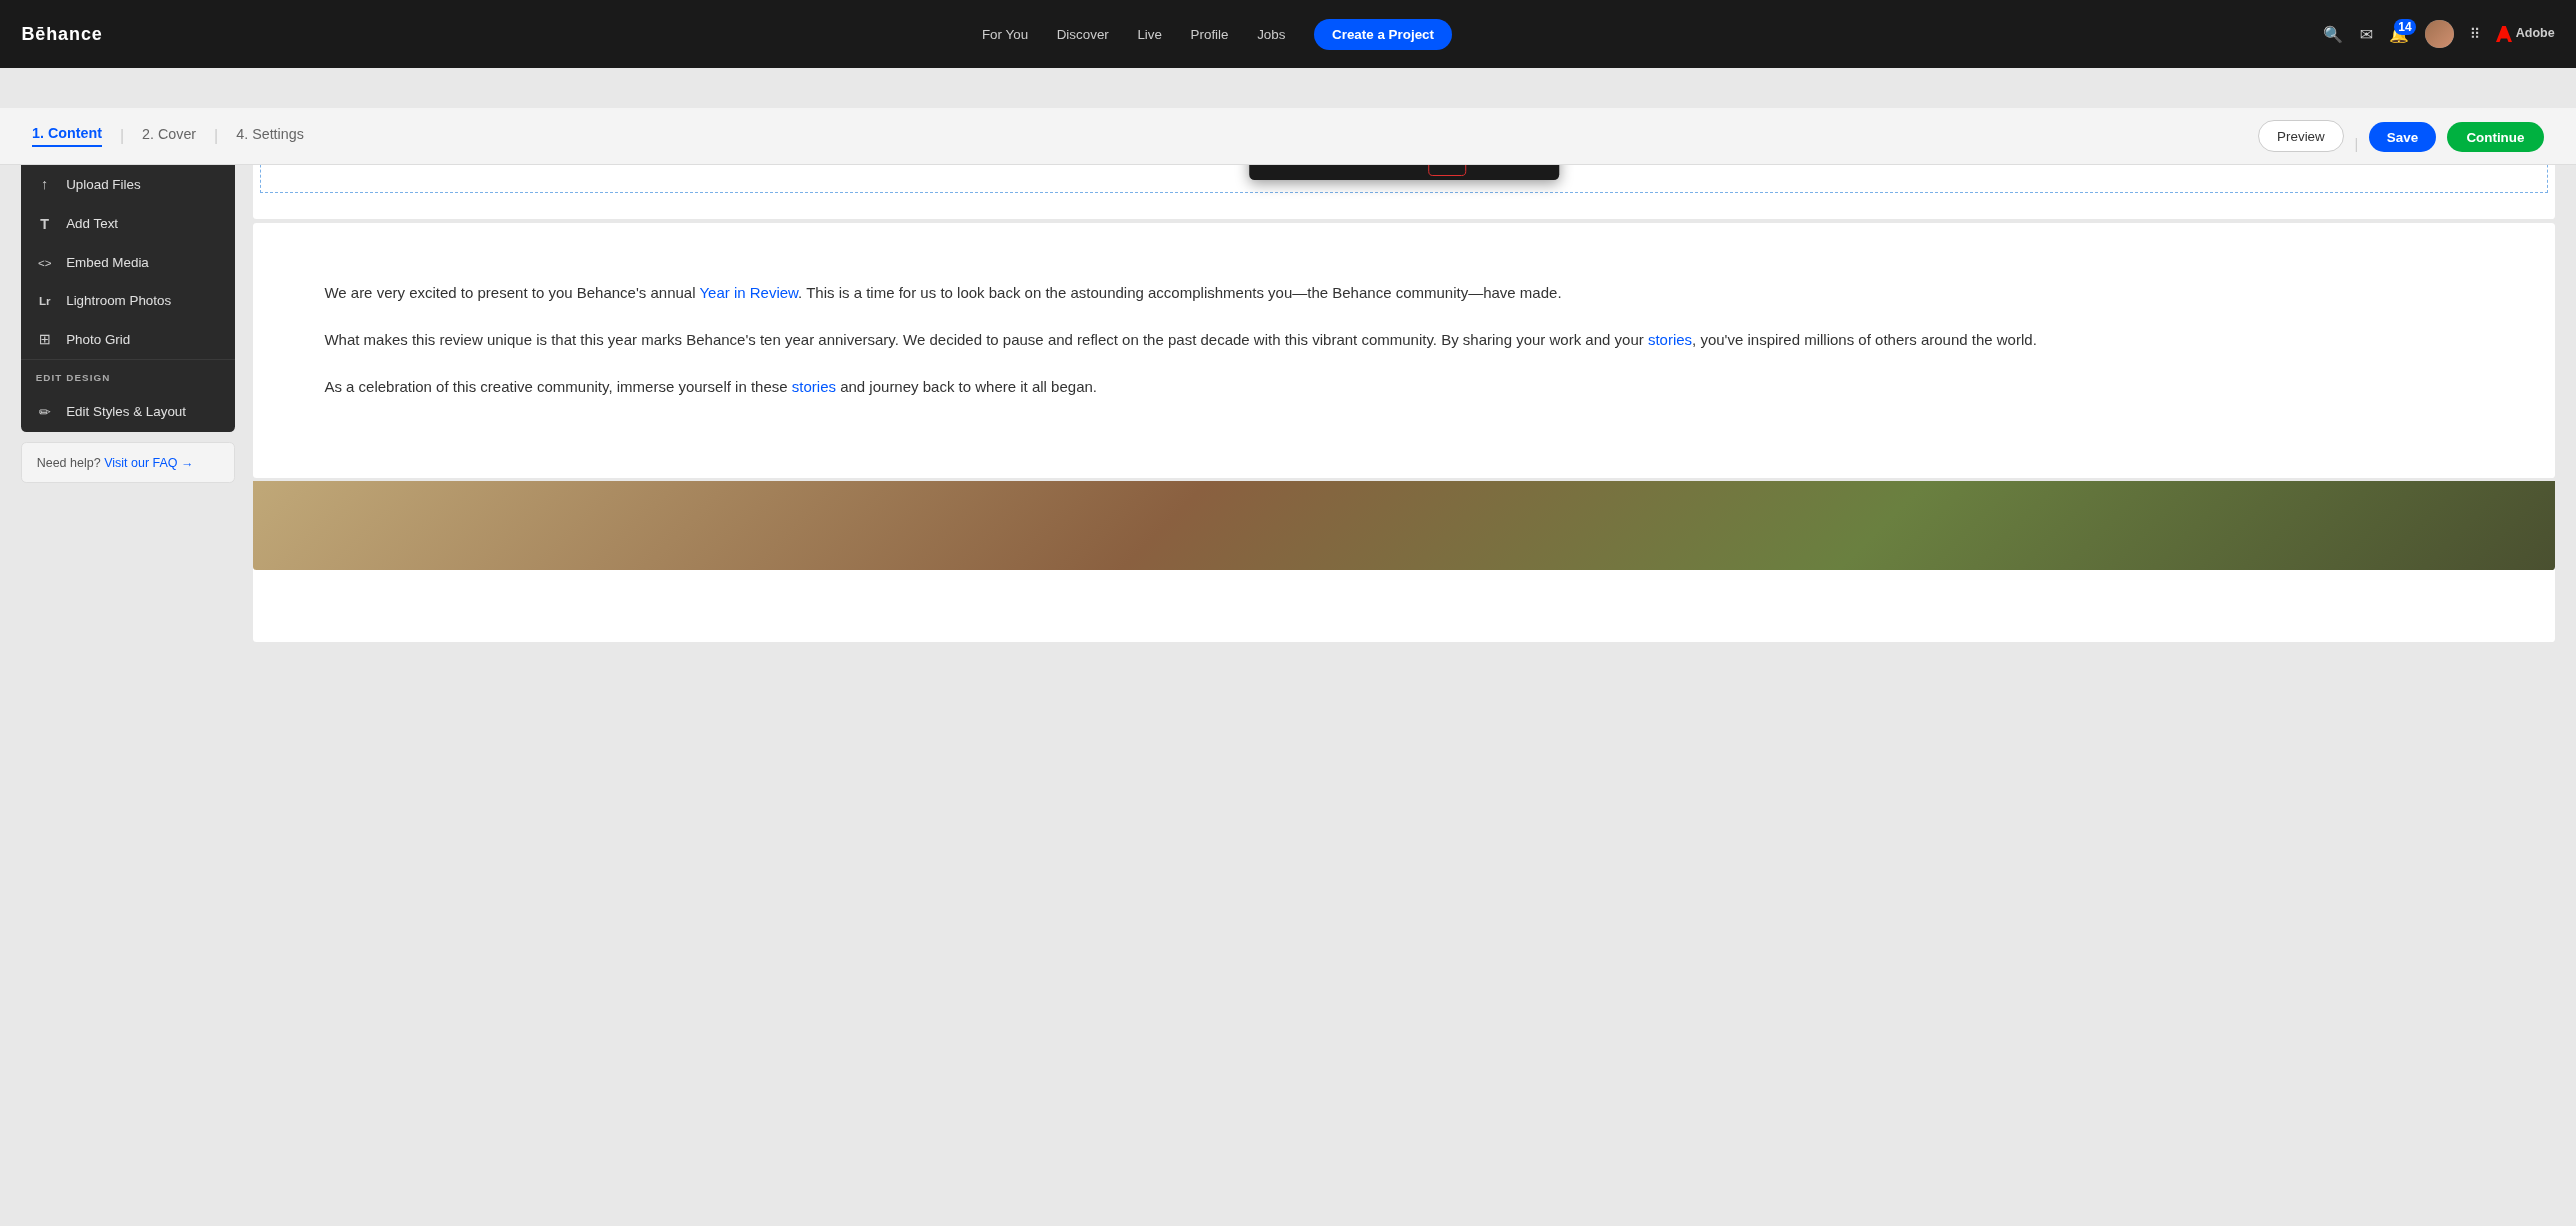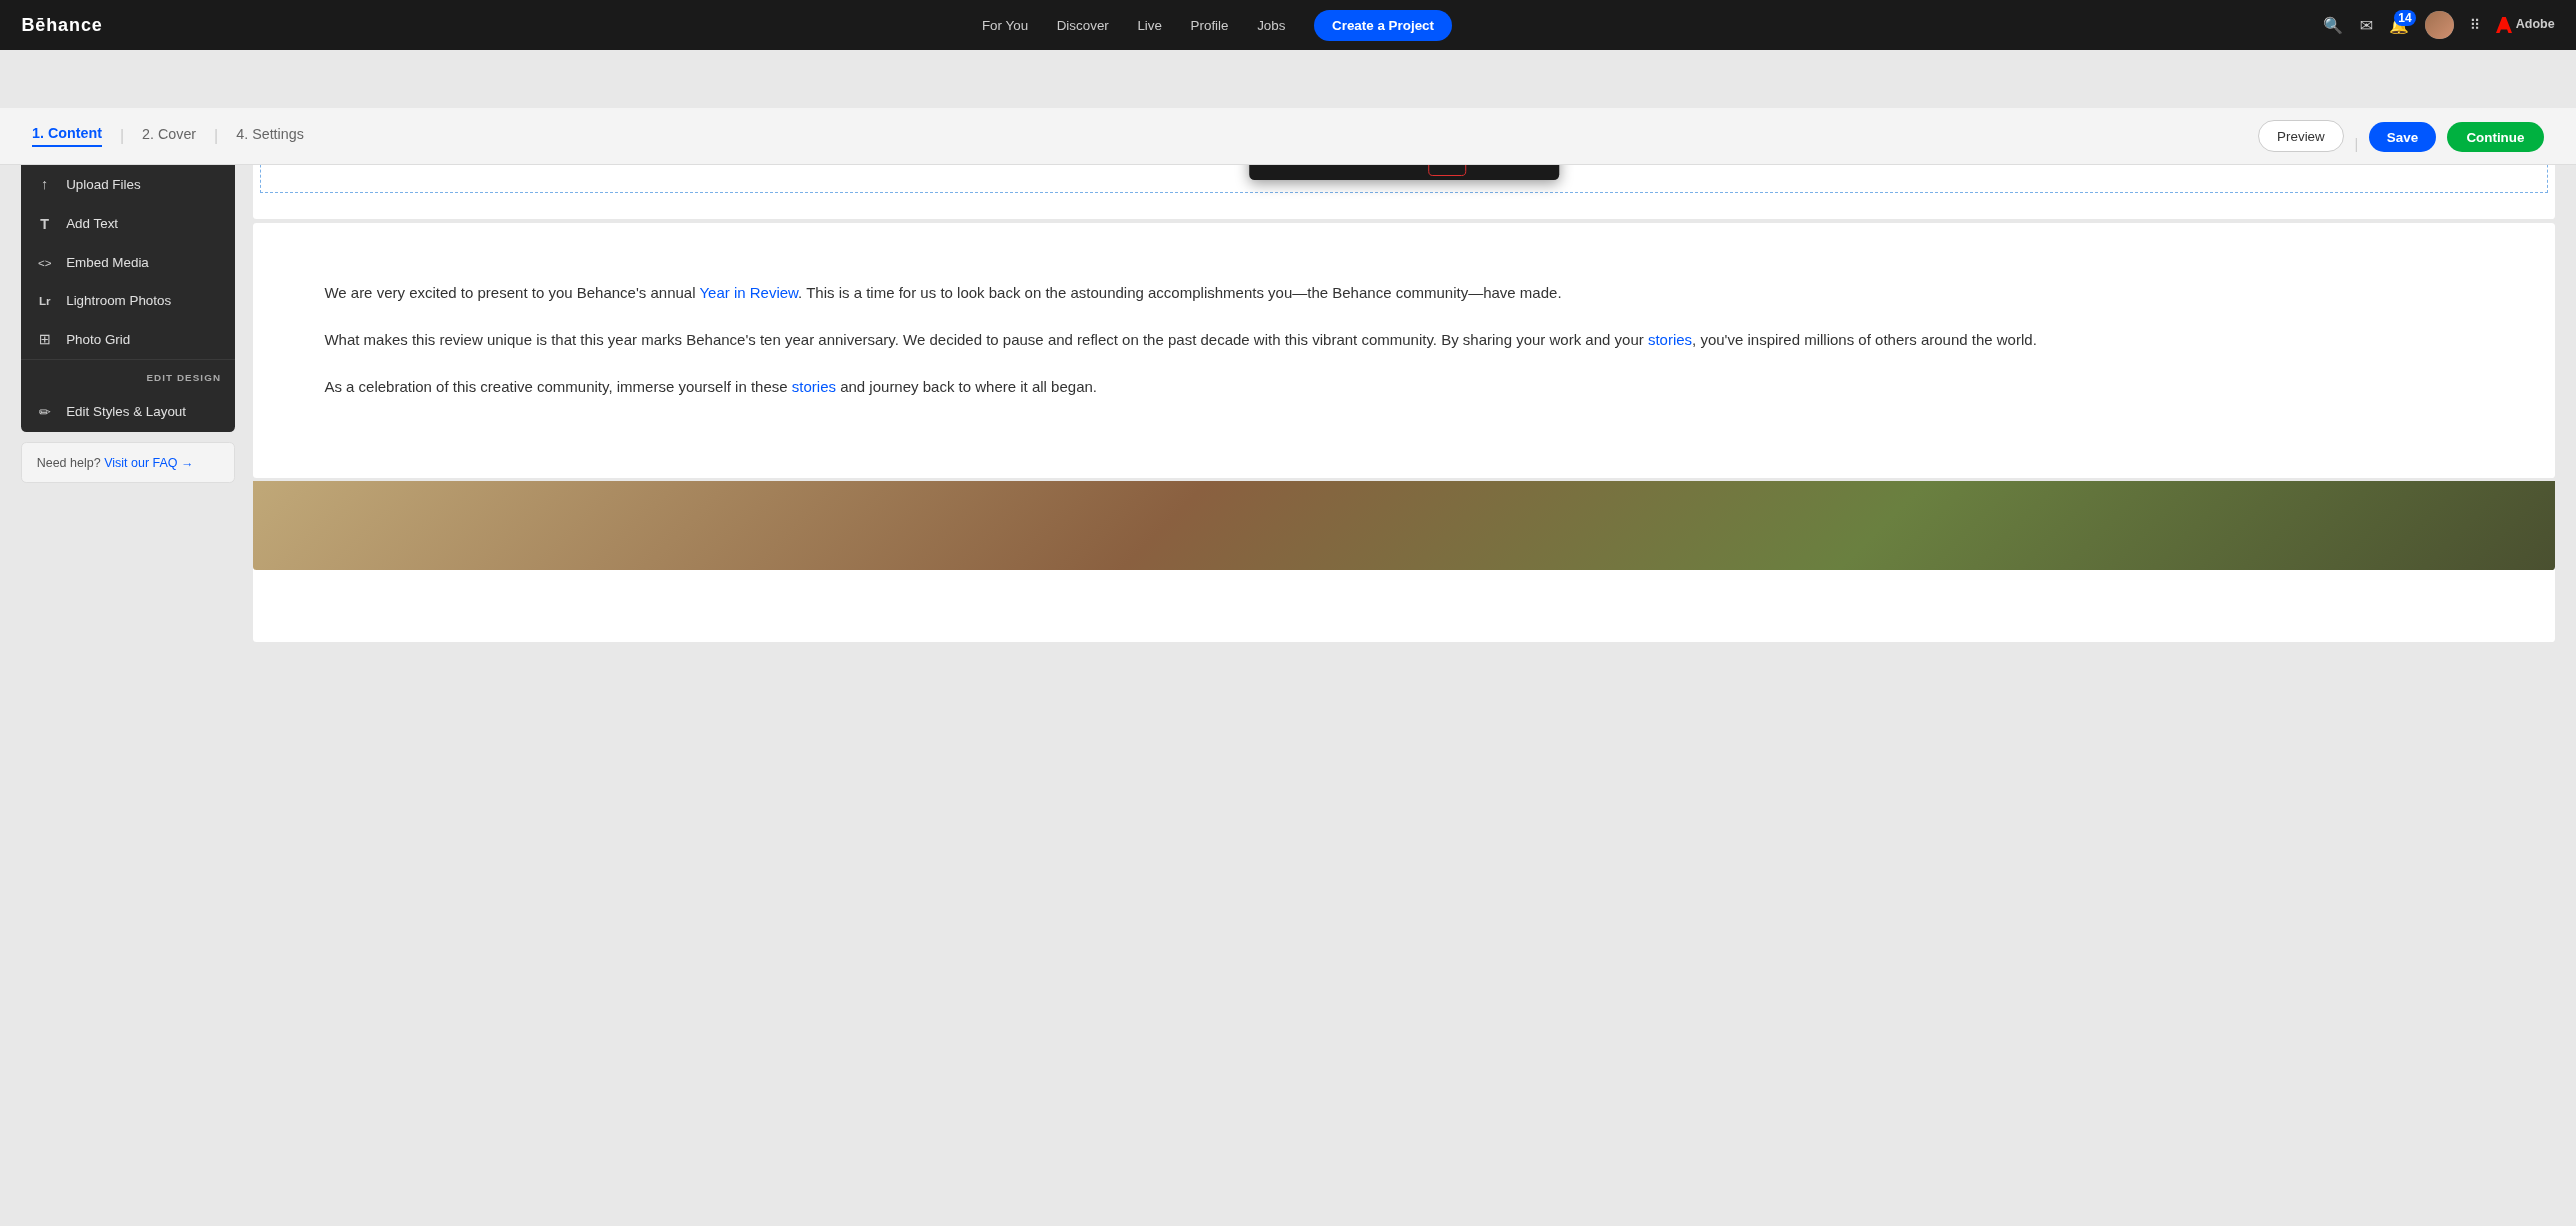--- a/index.html
+++ b/index.html
@@ -1,21 +1,21 @@
 <!DOCTYPE html>
 <html style="font-size:14.3px"><head>
   <meta charset="utf-8">
   <style>
     * { box-sizing: border-box; margin: 0; padding: 0; }
     body { font-family: -apple-system, BlinkMacSystemFont, 'Segoe UI', Arial, sans-serif; background: #e8e8e8; min-height: 100vh; }
 
     
     .topnav {
       background: #1a1a1a;
-      height: 50px;
+      height: 68px;
       display: flex;
       align-items: center;
       padding: 0 21.4px;
       position: fixed;
       top: 0; left: 0; right: 0;
       z-index: 100;
     }
     .topnav-logo {
       color: #fff;
       font-size: 18px;
@@ -208,21 +208,20 @@
       text-align: center;
     }
     .sidebar-edit-title {
       color: #aaa;
       font-size: 9.8px;
       font-weight: 700;
       letter-spacing: 1.1px;
       text-transform: uppercase;
       padding: 12.5px 14.3px 9px;
       border-top: 0.9px solid #3a3a3a;
-      text-align: right;
     }
     .help-box {
       background: #f4f4f4;
       border: 0.9px solid #ddd;
       border-radius: 5.4px;
       padding: 12.5px 14.3px;
       font-size: 12.5px;
       color: #555;
     }
     .help-link {

